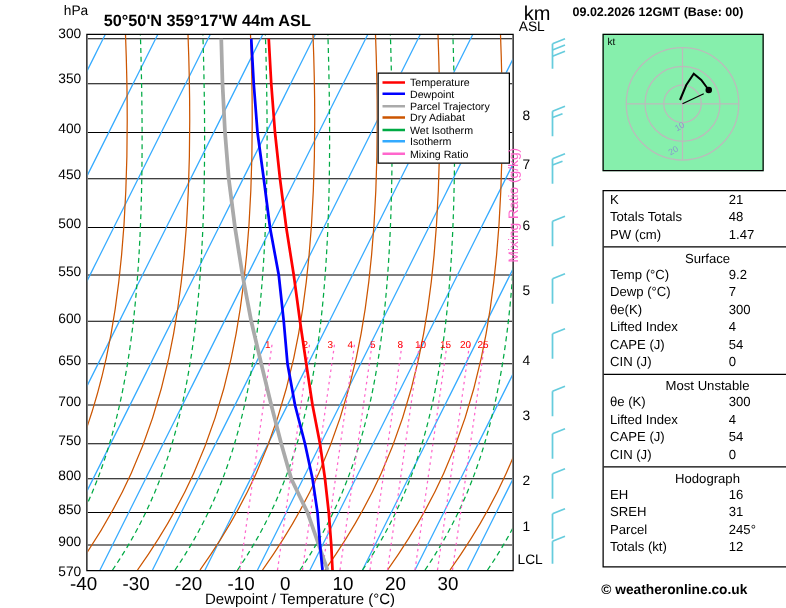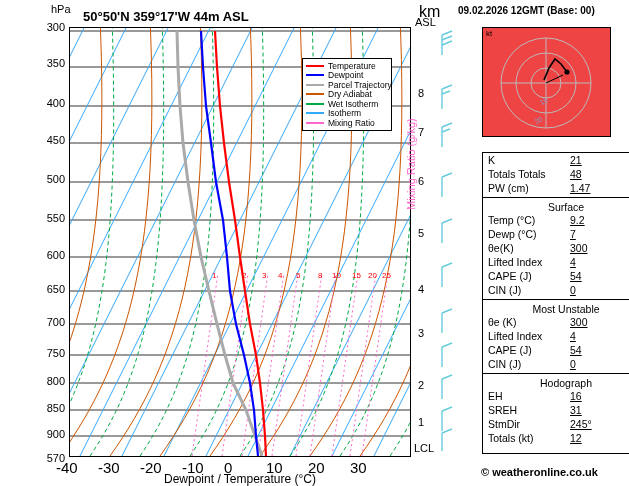--- a/index.html
+++ b/index.html
@@ -46,44 +46,44 @@
   
   .mixlabel {
     position:absolute; left:372px; top:210px;
     font-size:11px; color:#ff66cc;
     transform:rotate(-90deg); transform-origin:left top;
     white-space:nowrap;
   }
 
   
   .legend {
-    position:absolute; left:232px; top:30px; width:90px;
+    position:absolute; left:232px; top:30px; width:106px;
     background:#ffffff; border:1px solid #000000;
     font-size:8.5px; padding:2px 3px; box-sizing:border-box;
   }
   .legend .row { display:flex; align-items:center; height:9.5px; }
   .legend .swatch { width:18px; height:0; border-top:2px solid #000; margin-right:4px; flex:none; }
   .legend .txt { white-space:nowrap; }
 
   
   .hodo-box {
     position:absolute; left:449px; top:27px; width:129px; height:110px;
-    border:1px solid #000; box-sizing:border-box; background:#ef4444;
+    border:1px solid #000; box-sizing:border-box; background:#86efac;
   }
   .hodo-kt { position:absolute; left:3px; top:1px; font-size:8px; }
 
   
   .panel {
     position:absolute; left:449px; top:152px; width:168px; height:302px;
     border:1px solid #000; box-sizing:border-box; background:#fff;
     font-size:10.5px;
   }
   .panel .sec-head { text-align:center; font-size:10.5px; padding:1px 0 0 0; }
   .panel .kv { position:relative; height:14px; line-height:14px; padding-left:5px; }
-  .panel .kv .v { position:absolute; left:87px; top:0;text-decoration:underline; }
+  .panel .kv .v { position:absolute; left:100px; top:0; }
   .panel hr { border:none; border-top:1px solid #000; margin:2px 0; }
 
   
   .footer { position:absolute; left:448px; top:466px; font-size:11px;font-weight:bold; }
   .copy { font-size:11px; }
 
   
   .barbs { position:absolute; left:395px; top:27px; width:50px; height:430px; }
 </style>
 </head>
@@ -403,21 +403,21 @@
     <div class="sec-head">Hodograph</div>
     <div class="kv">
       <span>EH</span>
       <span class="v">16</span>
     </div>
     <div class="kv">
       <span>SREH</span>
       <span class="v">31</span>
     </div>
     <div class="kv">
-      <span>StmDir</span>
+      <span>Parcel</span>
       <span class="v">245°</span>
     </div>
     <div class="kv">
       <span>Totals (kt)</span>
       <span class="v">12</span>
     </div>
   </div>
 
   <div class="footer">
     <span class="copy">© weatheronline.co.uk</span>

